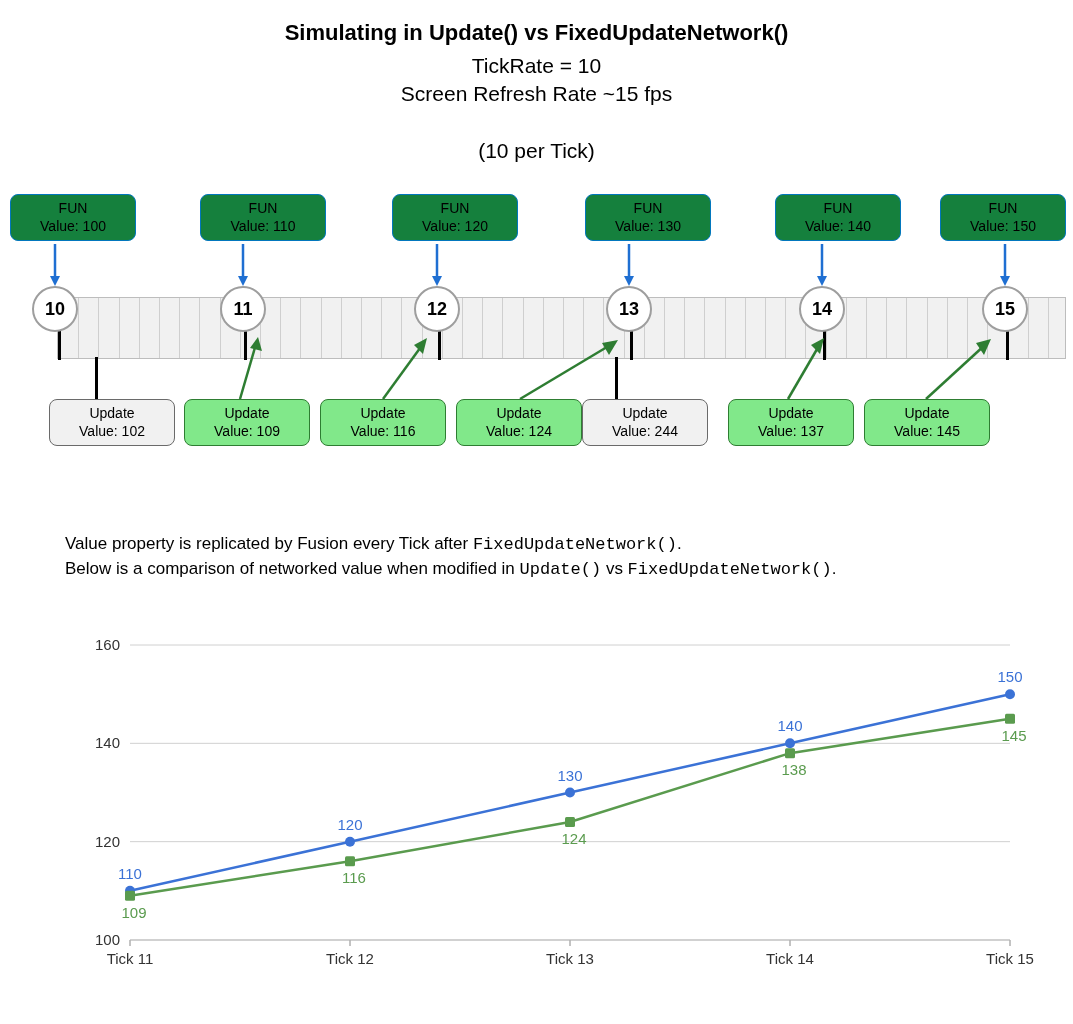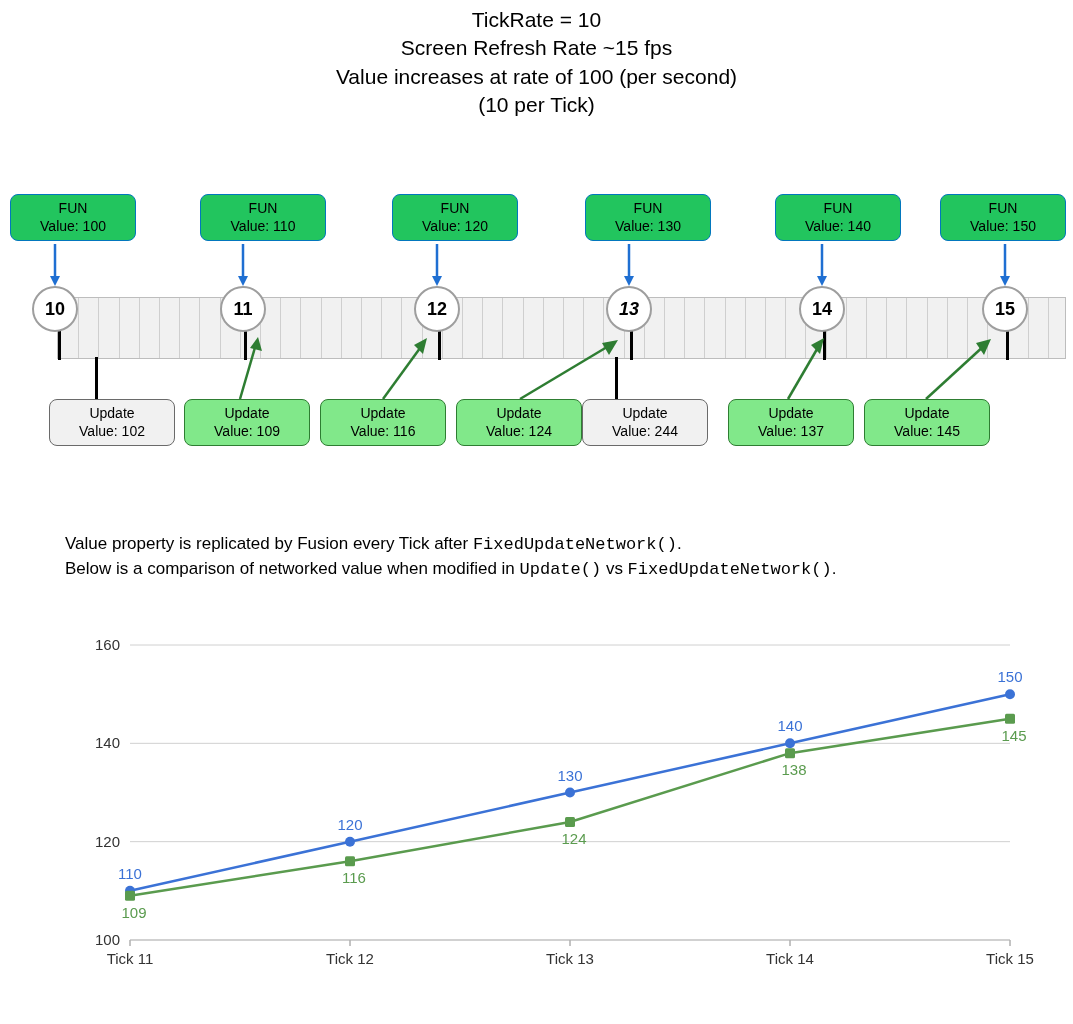--- a/index.html
+++ b/index.html
@@ -73,21 +73,21 @@
     display: flex;
     align-items: center;
     justify-content: center;
     text-align: center;
   }
   .fun-box {
     position: absolute;
     width: 116px;
     padding: 5px 4px;
     text-align: center;
-    background: #22c55e;
+    background: #15803d;
     border: 1.5px solid #0277bd;
     border-radius: 8px;
     font-size: 14px;
     line-height: 1.25;
     color: #000;
   }
   .fun-arrow {
     position: absolute;
     width: 14px;
     height: 36px;
@@ -162,24 +162,25 @@
     margin: 0 4px 0 14px;
   }
   .leg-lbl { font-size: 15px; }
   svg { overflow: visible; }
 
 </style>
 </head>
 <body>
 <div class="page">
 
+<div class="title">Simulating in Update() vs FixedUpdateNetwork()</div>
 <div class="subtitle">
   <span>TickRate = 10</span><br>
   <span>Screen Refresh Rate ~15 fps</span><br>
-  <span>Value increases at rate of 100 (per second)</span><br>
+  <br>
   <span>(10 per Tick)</span>
 </div>
 
 <div class="timeline-wrap">
   <div class="track" id="track">
         <div class="vline" style="left: 20.2px;"></div>
         <div class="vline" style="left: 40.4px;"></div>
         <div class="vline" style="left: 60.6px;"></div>
         <div class="vline" style="left: 80.8px;"></div>
         <div class="vline" style="left: 101px;"></div>
@@ -287,21 +288,21 @@
 
   <div class="tick-circle" style="left:22px;">
         <span>10</span>
       </div>
   <div class="tick-circle" style="left:210px;">
         <span>11</span>
       </div>
   <div class="tick-circle" style="left:404px;">
         <span>12</span>
       </div>
-  <div class="tick-circle" style="left:596px;font-style:italic;">
+  <div class="tick-circle" style="left:596px;">
         <span>13</span>
       </div>
   <div class="tick-circle" style="left:789px;">
         <span>14</span>
       </div>
   <div class="tick-circle" style="left:972px;">
         <span>15</span>
       </div>
 
   <div class="upd-conn" style="left:85px;"></div>

